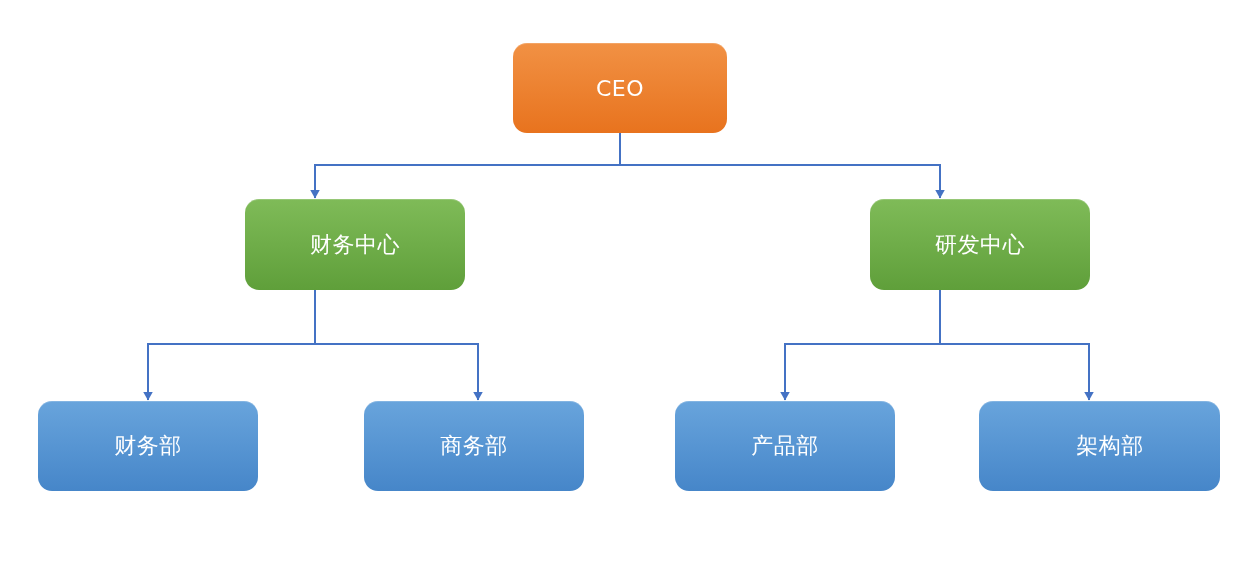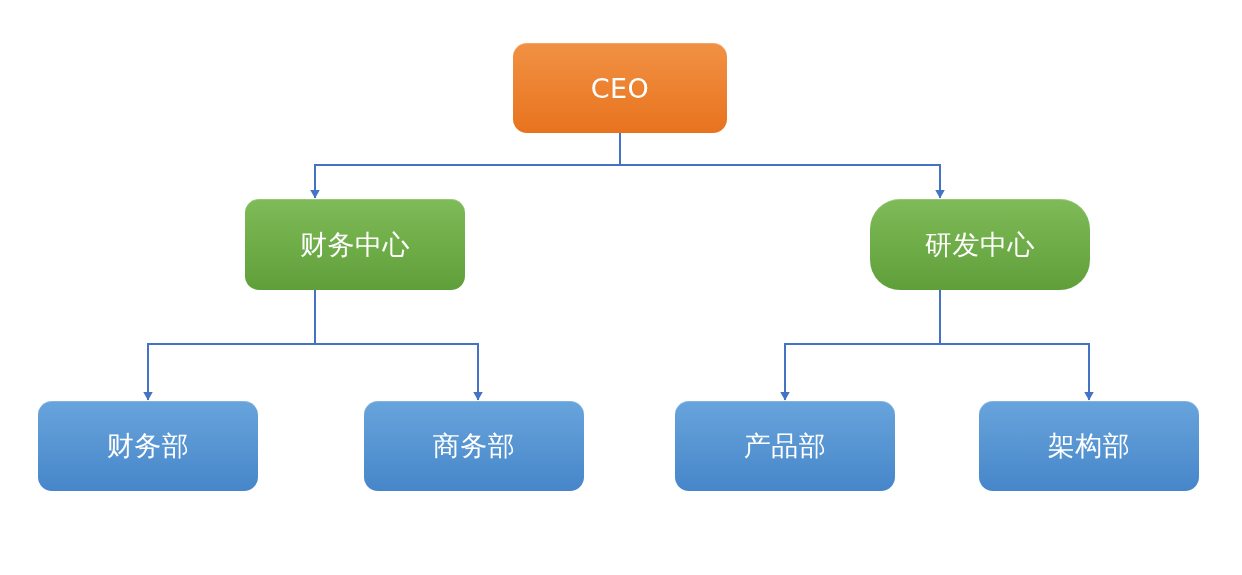--- a/index.html
+++ b/index.html
@@ -28,21 +28,21 @@
     stroke: var(--connector, #4472C4);
     stroke-width: 2;
   }
   .node {
     position: absolute;
     border-radius: 14px;
     display: flex;
     align-items: center;
     justify-content: center;
     color: var(--text, #ffffff);
-    font-size: 27px;
+    font-size: 22px;
     letter-spacing: 0.5px;
     user-select: none;
     box-shadow: inset 0 1px 0 rgba(255,255,255,0.18);
   }
   .node.orange {
     background: linear-gradient(180deg, var(--orange-top, #F19144), var(--orange-bottom, #E8731E));
   }
   .node.green {
     background: linear-gradient(180deg, var(--green-top, #7FBB58), var(--green-bottom, #5F9F3A));
     margin-left: 40px;
@@ -74,33 +74,33 @@
   </svg>
 
   <div class="node orange" style="left:513px; top:43px; width:214px; height:90px;">
     <span class="node-label">CEO</span>
   </div>
 
   <div class="node green" style="left:205px; top:199px; width:220px; height:91px;">
     <span class="node-label">财务中心</span>
   </div>
 
-  <div class="node green" style="left:830px; top:199px; width:220px; height:91px;border-radius:30px;">
+  <div class="node green" style="left:830px; top:199px; width:220px; height:91px;">
     <span class="node-label">研发中心</span>
   </div>
 
   <div class="node blue" style="left:38px; top:401px; width:220px; height:90px;text-align:center;">
     <span class="node-label">财务部</span>
   </div>
 
   <div class="node blue" style="left:364px; top:401px; width:220px; height:90px;">
     <span class="node-label">商务部</span>
   </div>
 
   <div class="node blue" style="left:675px; top:401px; width:220px; height:90px;">
     <span class="node-label">产品部</span>
   </div>
 
-  <div class="node blue" style="left:979px; top:401px; width:220px; height:90px;">
+  <div class="node blue" style="left:979px; top:401px; width:220px; height:90px;padding-left:21px;">
     <span class="node-label">架构部</span>
   </div>
 
 </div>
 
 </body></html>

